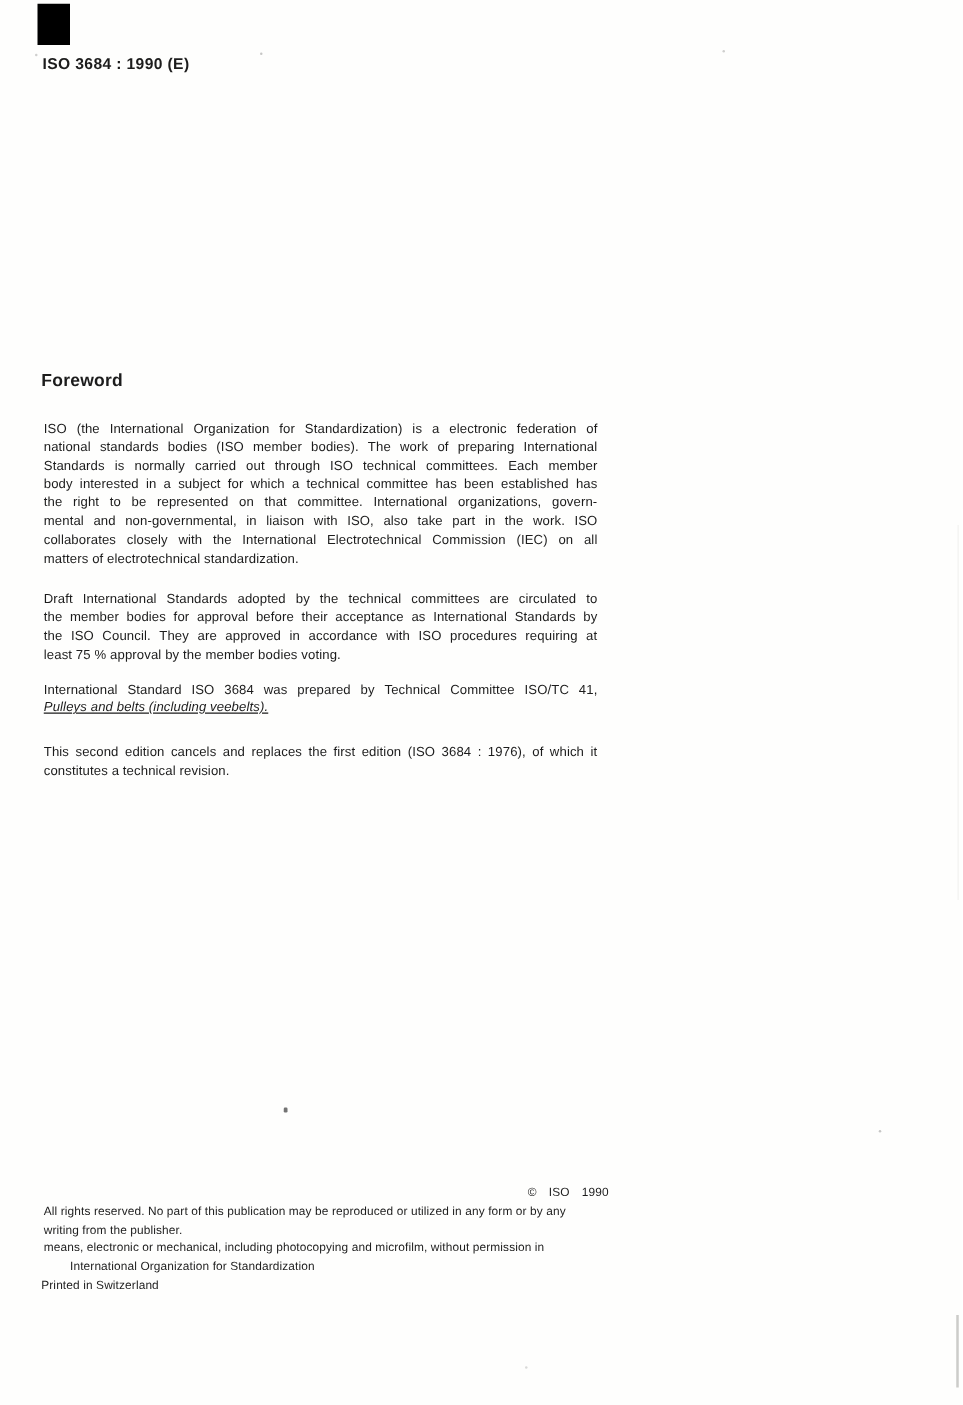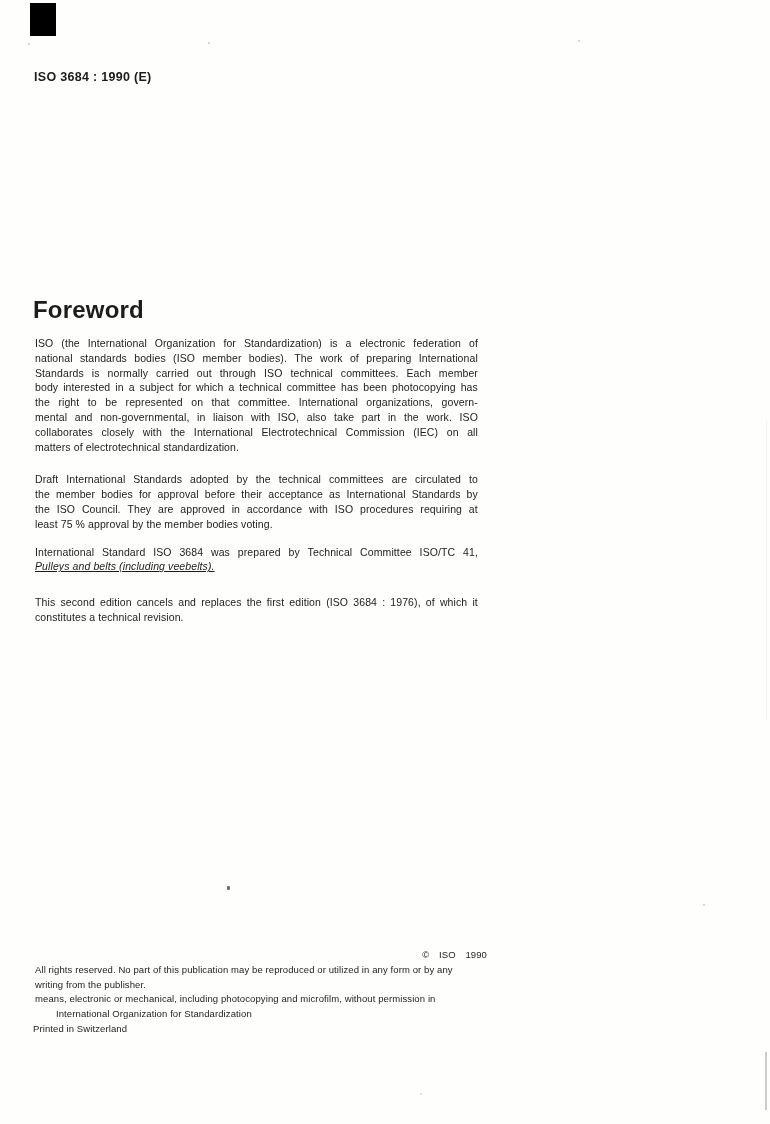--- a/index.html
+++ b/index.html
@@ -13,30 +13,30 @@
     overflow: hidden;
   }
   .corner-mark {
     position: absolute;
     left: 30px; top: 3px;
     width: 26px; height: 33px;
     background: #000;
   }
   .doc-ref {
     position: absolute;
-    left: 34px; top: 70px;
+    left: 34px; top: 44px;
     font-size: 12.5px;
     font-weight: bold;
     letter-spacing: 0.3px;
     white-space: pre;
   }
   .foreword-title {
     position: absolute;
     left: 33px; top: 296px;
-    font-size: 24px;
+    font-size: 14px;
     font-weight: bold;
     letter-spacing: 0.2px;
   }
   .body-block {
     position: absolute;
     left: 35px; top: 336px;
     width: 443px;
     font-size: 10.5px;
     line-height: 14.8px;
     letter-spacing: 0.1px;
@@ -123,21 +123,21 @@
           <span>in</span>
           <span>a</span>
           <span>subject</span>
           <span>for</span>
           <span>which</span>
           <span>a</span>
           <span>technical</span>
           <span>committee</span>
           <span>has</span>
           <span>been</span>
-          <span>photocopying</span>
+          <span>established</span>
           <span>has</span>
         </div>
       <div class="line" data-justify="">
           <span>the</span>
           <span>right</span>
           <span>to</span>
           <span>be</span>
           <span>represented</span>
           <span>on</span>
           <span>that</span>

